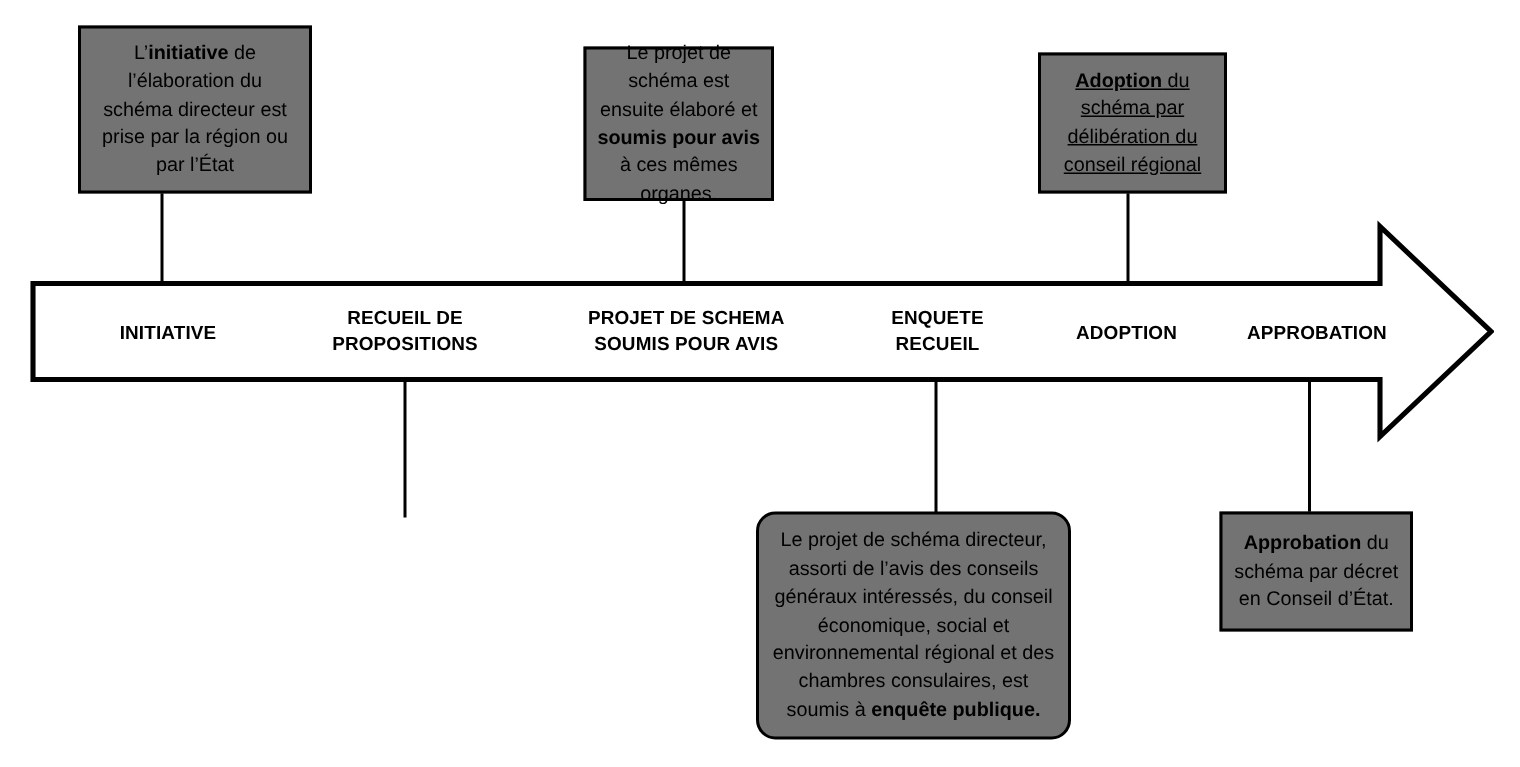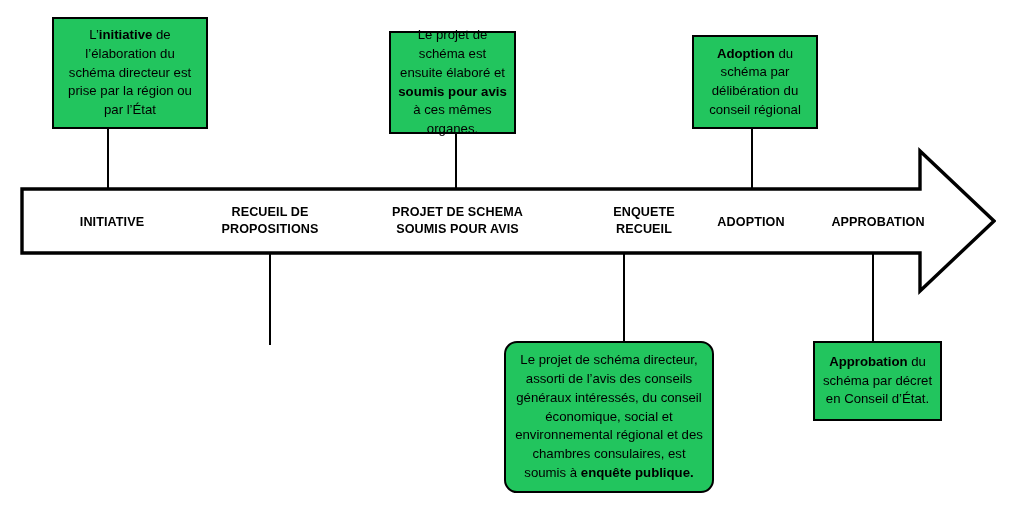--- a/index.html
+++ b/index.html
@@ -14,21 +14,21 @@
     background: #ffffff;
     font-family: "Liberation Sans", sans-serif;
     overflow: hidden;
   }
 
   
   .callout {
     position: absolute;
     box-sizing: border-box;
     border: 2px solid #000000;
-    background: #22c55e;
+    background: #737373;
     display: flex;
     align-items: center;
     justify-content: center;
     text-align: center;
     color: #000000;
     font-size: 13.2px;
     line-height: 1.42;
     padding: 4px 7px;
     z-index: 3;
   }
@@ -73,21 +73,21 @@
 <div id="canvas">
 
   <div class="callout" style="left:52px; top:17px; width:156px; height:112px;">
     <p>L’<b>initiative</b> de l’élaboration du schéma directeur est prise par la région ou par l’État</p>
   </div>
 
   <div class="callout" style="left:389px; top:31px; width:127px; height:103px;">
     <p>Le projet de schéma est ensuite élaboré et <b>soumis pour avis</b> à ces mêmes organes.</p>
   </div>
 
-  <div class="callout" style="left:692px; top:35px; width:126px; height:94px;">
+  <div class="callout" style="left:692px; top:35px; width:126px; height:94px;text-decoration:underline;">
     <p><b>Adoption</b> du schéma par délibération du conseil régional</p>
   </div>
 
   <div class="stem" style="left:107px; top:128px; height:62px;"></div>
   <div class="stem" style="left:455px; top:133px; height:57px;"></div>
   <div class="stem" style="left:751px; top:128px; height:62px;"></div>
 
   <div class="stem" style="left:269px; top:251px; height:94px;"></div>
   <div class="stem" style="left:623px; top:251px; height:92px;"></div>
   <div class="stem" style="left:872px; top:251px; height:92px;"></div>
@@ -105,21 +105,21 @@
   <div class="stage-label" style="left:385px; top:204px; width:145px;">
     <span>PROJET DE SCHEMA</span>
     <span>SOUMIS POUR AVIS</span>
   </div>
 
   <div class="stage-label" style="left:205px; top:204px; width:130px;">
     <span>RECUEIL DE</span>
     <span>PROPOSITIONS</span>
   </div>
 
-  <div class="stage-label" style="left:582px; top:204px; width:124px;">
+  <div class="stage-label" style="left:563px; top:204px; width:124px;">
     <span>ENQUETE</span>
     <span>RECUEIL</span>
   </div>
 
   <div class="stage-label" style="left:694px; top:214px; width:114px;">
     <span>ADOPTION</span>
   </div>
 
   <div class="stage-label" style="left:813px; top:214px; width:130px;">
     <span>APPROBATION</span>

